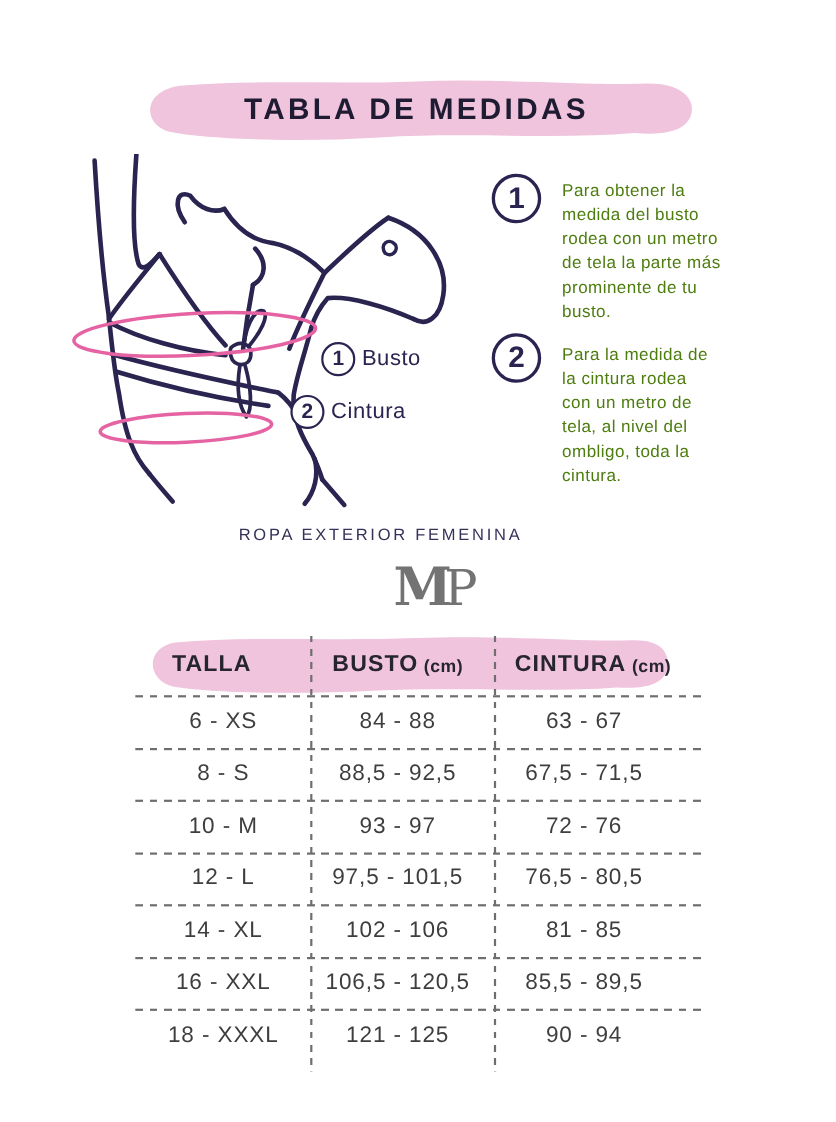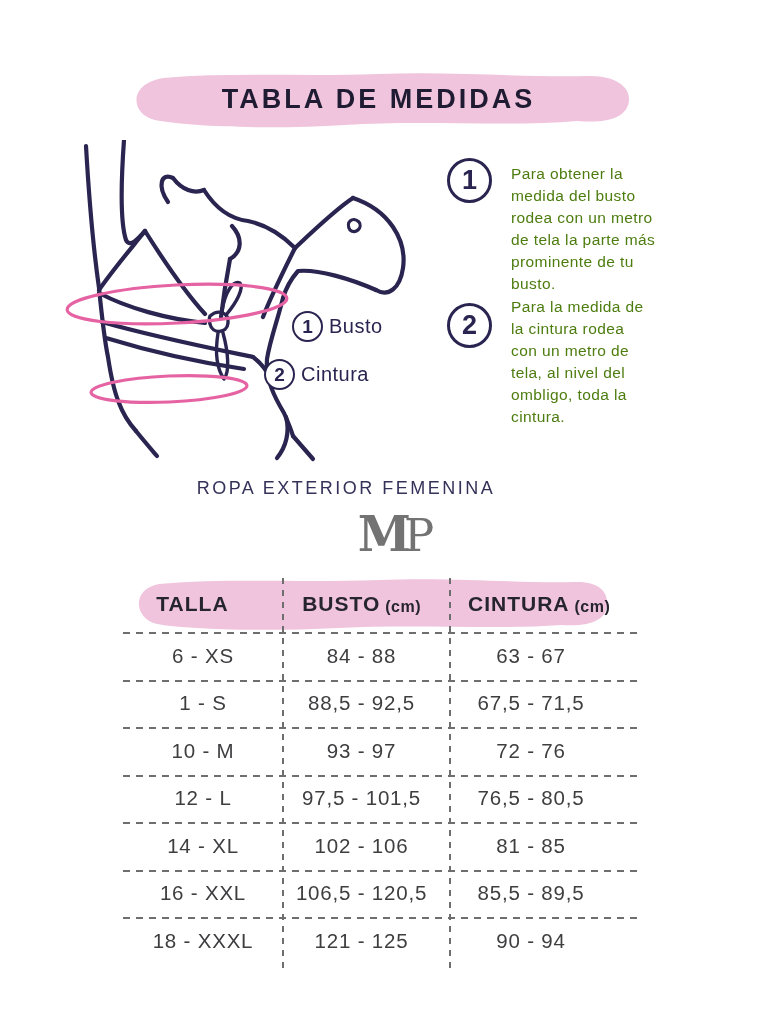--- a/index.html
+++ b/index.html
@@ -46,26 +46,26 @@
     font-size: 27px; font-weight: 700; color: #2A2550; background: #fff;
   }
   .step1-circle { left: 447px; top: 158px; }
   .step2-circle { left: 447px; top: 303px; }
   .step-text {
     position: absolute; left: 511px; width: 175px;
     font-size: 15.5px; line-height: 22px; letter-spacing: 0.4px;
     color: #4d7c0f; white-space: pre-line;
   }
   .step1-text { top: 163px; }
-  .step2-text { top: 296px; }
+  .step2-text { top: 312px; }
 
   
   .section-title {
     position: absolute; left: 0; top: 478px; width: 692px;
-    text-align: center; font-size: 18px; letter-spacing: 2.5px;
+    text-align: center; font-size: 15px; letter-spacing: 2.5px;
     color: #35325A;
   }
   .logo {
     position: absolute; left: 16px; top: 508px; width: 760px;
     text-align: center; font-family: "DejaVu Serif", "Liberation Serif", serif;
     color: #737373; line-height: 52px;
   }
   .logo .logo-m { font-size: 48px; font-weight: 700; }
   .logo .logo-p { font-size: 45px; font-weight: 400; margin-left: -7px; }
 
@@ -197,21 +197,21 @@
           <span class="unit">(cm)</span>
       </div>
     </div>
 
     <div class="t-row">
       <div class="cell c1">6 - XS</div>
       <div class="cell c2">84 - 88</div>
       <div class="cell c3">63 - 67</div>
     </div>
     <div class="t-row">
-      <div class="cell c1">1 - S</div>
+      <div class="cell c1">8 - S</div>
       <div class="cell c2">88,5 - 92,5</div>
       <div class="cell c3">67,5 - 71,5</div>
     </div>
     <div class="t-row">
       <div class="cell c1">10 - M</div>
       <div class="cell c2">93 - 97</div>
       <div class="cell c3">72 - 76</div>
     </div>
     <div class="t-row">
       <div class="cell c1">12 - L</div>

